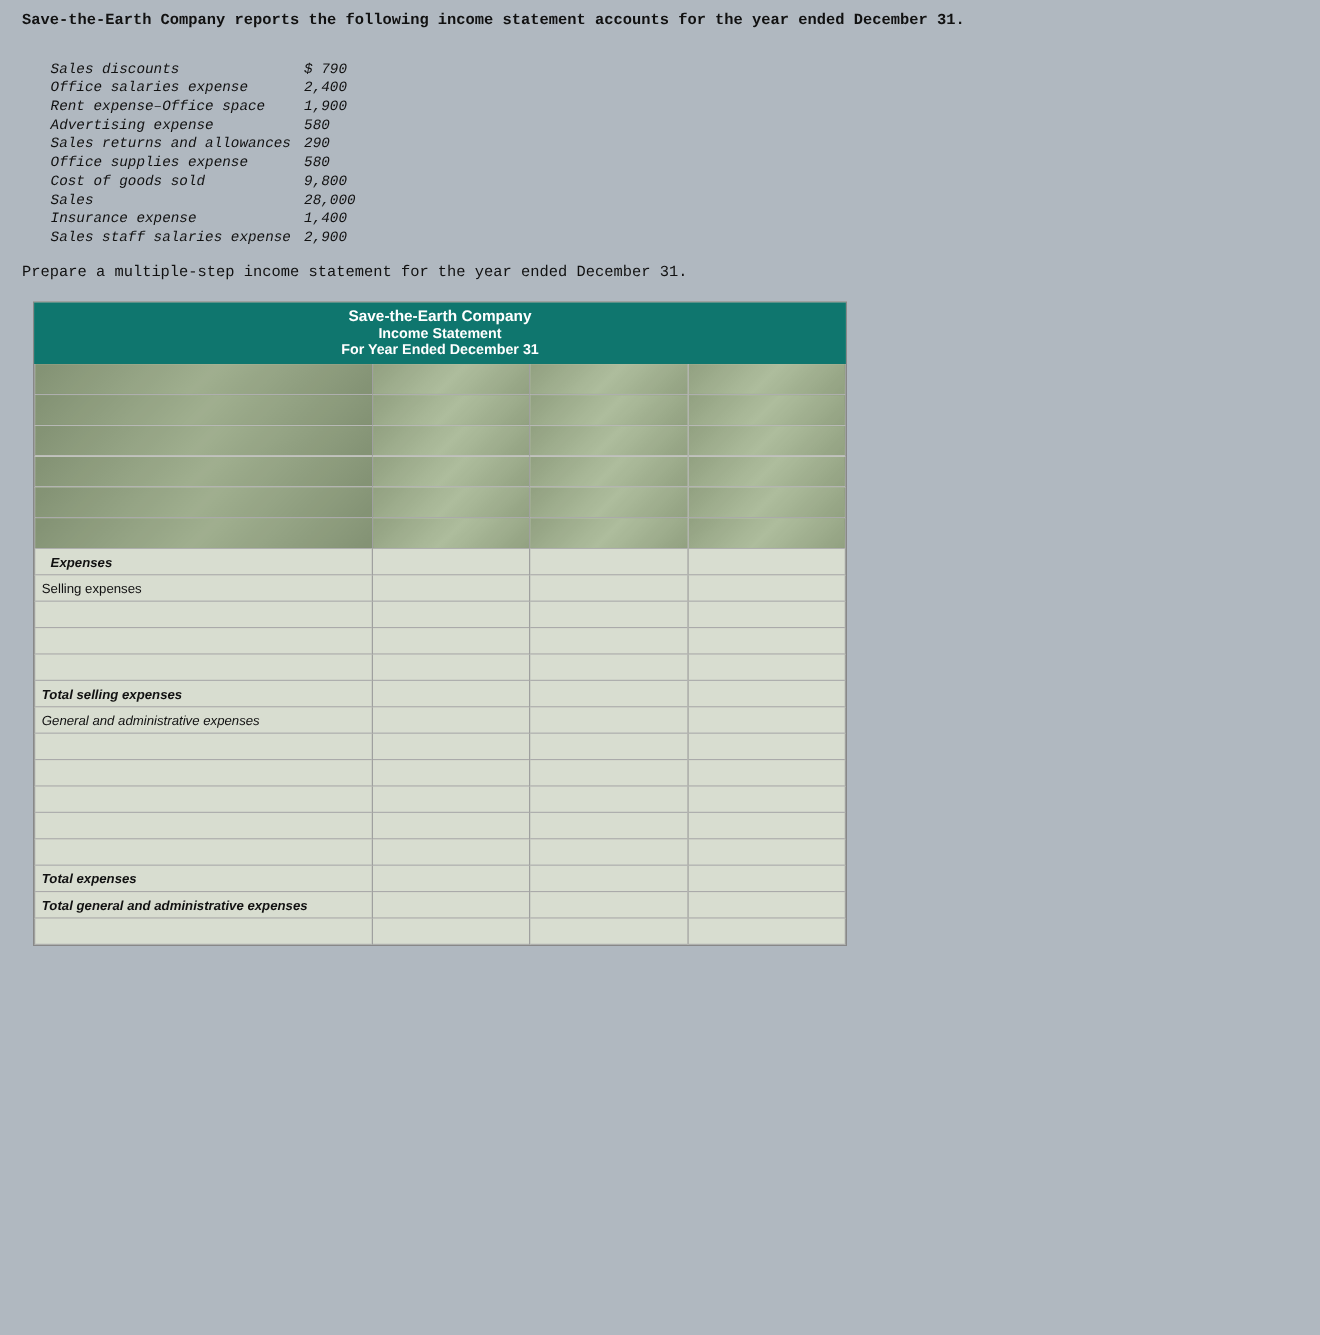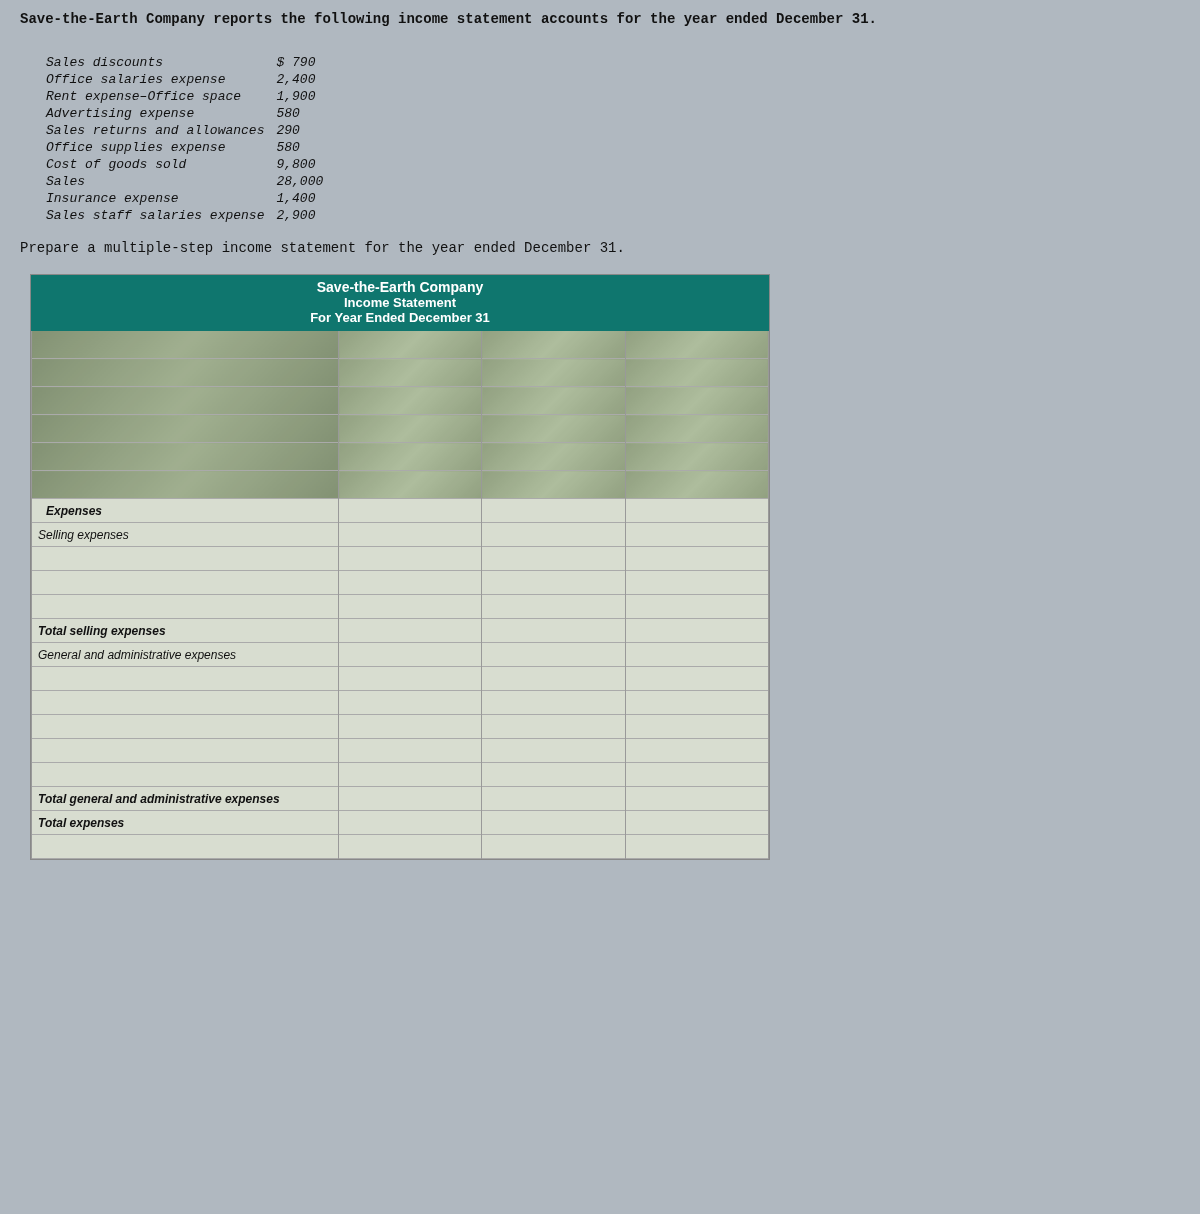--- a/index.html
+++ b/index.html
@@ -202,21 +202,21 @@
           <td style="background: linear-gradient(135deg, rgb(138, 154, 120) 0%, rgb(170, 186, 152) 50%, rgb(138, 154, 120) 100%); opacity: 0.9;"></td>
           <td style="background: linear-gradient(135deg, rgb(138, 154, 120) 0%, rgb(170, 186, 152) 50%, rgb(138, 154, 120) 100%); opacity: 0.9;"></td>
         </tr>
         <tr>
           <td style="font-style: italic; font-weight: bold; padding-left: 14px;">Expenses</td>
           <td></td>
           <td></td>
           <td></td>
         </tr>
         <tr>
-          <td style="font-style: italic;">  Selling expenses</td>
+          <td style="">  Selling expenses</td>
           <td></td>
           <td></td>
           <td></td>
         </tr>
         <tr>
           <td style="font-style: normal;"></td>
           <td></td>
           <td></td>
           <td></td>
         </tr>
@@ -268,27 +268,27 @@
           <td></td>
           <td></td>
         </tr>
         <tr>
           <td style="font-style: normal;"></td>
           <td></td>
           <td></td>
           <td></td>
         </tr>
         <tr>
+          <td style="font-style: italic; font-weight: bold;">  Total expenses</td>
+          <td></td>
+          <td></td>
+          <td></td>
+        </tr>
+        <tr>
           <td style="font-style: italic; font-weight: bold;">    Total general and administrative expenses</td>
-          <td></td>
-          <td></td>
-          <td></td>
-        </tr>
-        <tr>
-          <td style="font-style: italic; font-weight: bold;">  Total expenses</td>
           <td></td>
           <td></td>
           <td></td>
         </tr>
         <tr>
           <td style="font-style: normal;"></td>
           <td></td>
           <td></td>
           <td></td>
         </tr>

